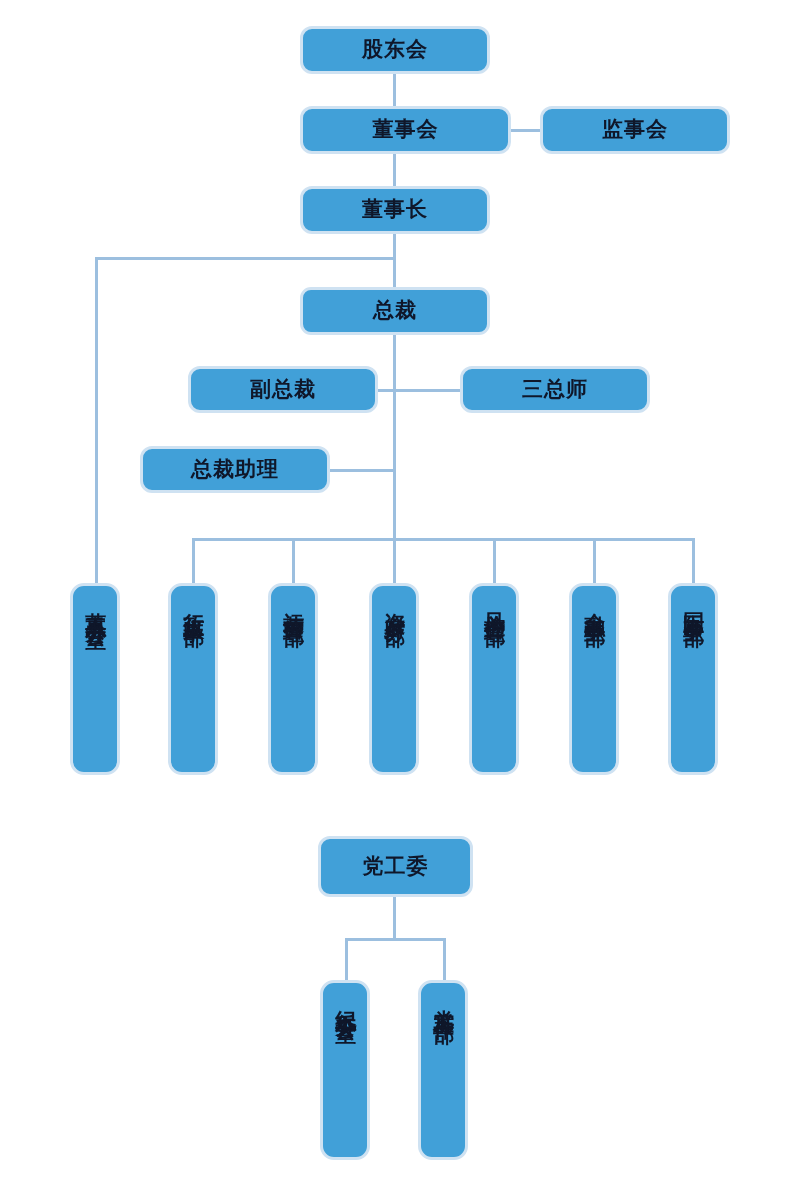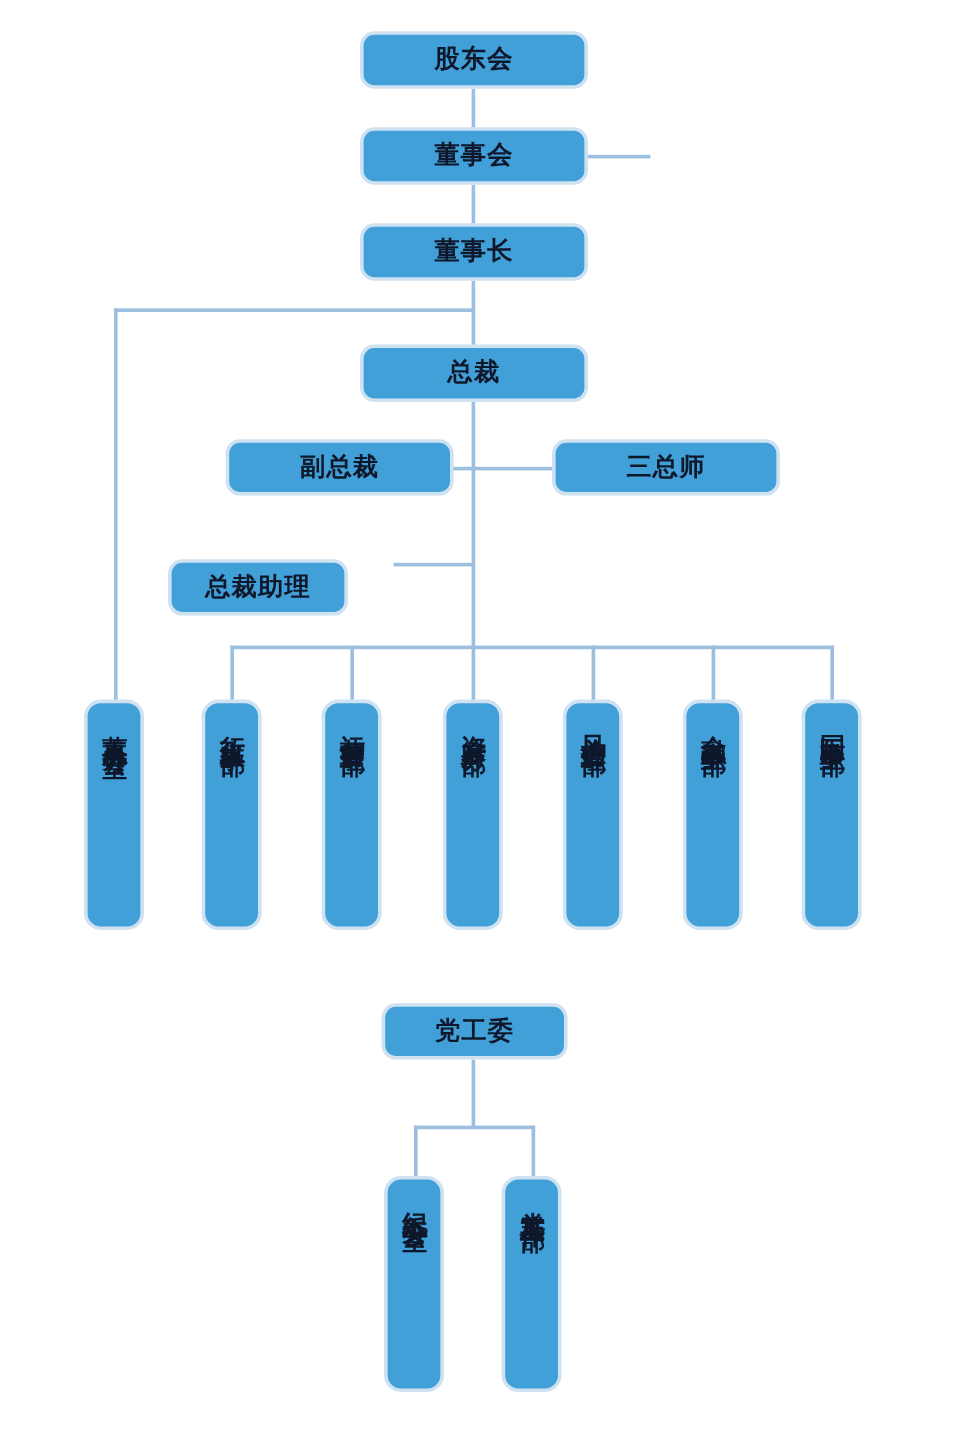--- a/index.html
+++ b/index.html
@@ -97,32 +97,33 @@
   <div class="line v" style="left:593px; top:538px; height:47px;"></div>
   <div class="line v" style="left:692px; top:538px; height:47px;"></div>
 
   <div class="line v" style="left:393px; top:883px; height:56px;"></div>
   <div class="line h" style="left:345px; top:938px; width:100px;"></div>
   <div class="line v" style="left:345px; top:938px; height:42px;"></div>
   <div class="line v" style="left:443px; top:938px; height:42px;"></div>
 
   <div class="node h-node" style="left:300px; top:26px; width:190px; height:48px;">股东会</div>
 
-  <div class="node h-node" style="left:300px; top:106px; width:190px; height:48px;">董事会</div>
+  <div class="node h-node" style="left:300px; top:106px; width:211px; height:48px;">董事会</div>
 
+  <div class="node h-node" style="left:540px; top:106px; width:190px; height:48px;">监事会</div>
 
   <div class="node h-node" style="left:300px; top:186px; width:190px; height:48px;">董事长</div>
 
-  <div class="node h-node" style="left:300px; top:287px; width:190px; height:48px;">总裁</div>
+  <div class="node h-node" style="left:300px; top:287px; width:190px; height:48px;border-radius:11px;">总裁</div>
 
   <div class="node h-node" style="left:140px; top:366px; width:190px; height:47px;margin-left:48px;">副总裁</div>
 
   <div class="node h-node" style="left:460px; top:366px; width:190px; height:47px;">三总师</div>
 
-  <div class="node h-node" style="left:140px; top:446px; width:150px; height:47px;margin-top:20px;">总裁助理</div>
+  <div class="node h-node" style="left:140px; top:446px; width:190px; height:47px;">总裁助理</div>
 
   <div class="node v-node" style="left:70px; top:583px; width:50px; height:192px;">
     <span class="v-text">董事会办公室</span>
   </div>
 
   <div class="node v-node" style="left:168px; top:583px; width:50px; height:192px;">
     <span class="v-text">行政人事部</span>
   </div>
 
   <div class="node v-node" style="left:268px; top:583px; width:50px; height:192px;">
@@ -138,21 +139,21 @@
   </div>
 
   <div class="node v-node" style="left:569px; top:583px; width:50px; height:192px;">
     <span class="v-text">金融事业部</span>
   </div>
 
   <div class="node v-node" style="left:668px; top:583px; width:50px; height:192px;">
     <span class="v-text">国际事业部</span>
   </div>
 
-  <div class="node h-node" style="left:318px; top:836px; width:155px; height:47px;">党工委</div>
+  <div class="node h-node" style="left:318px; top:836px; width:155px; height:61px;">党工委</div>
 
   <div class="node v-node" style="left:320px; top:980px; width:50px; height:180px;">
     <span class="v-text">纪委办公室</span>
   </div>
 
   <div class="node v-node" style="left:418px; top:980px; width:50px; height:180px;">
     <span class="v-text">党群工作部</span>
   </div>
 
 </div>

